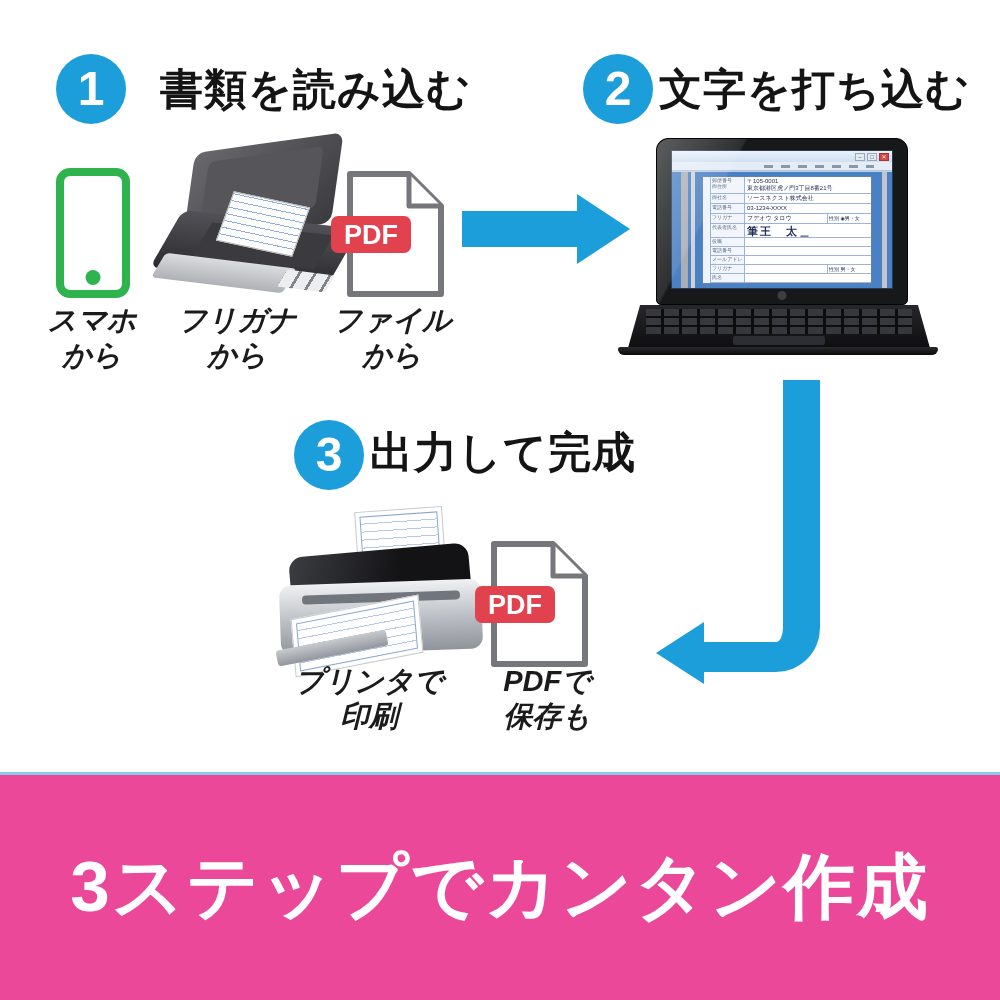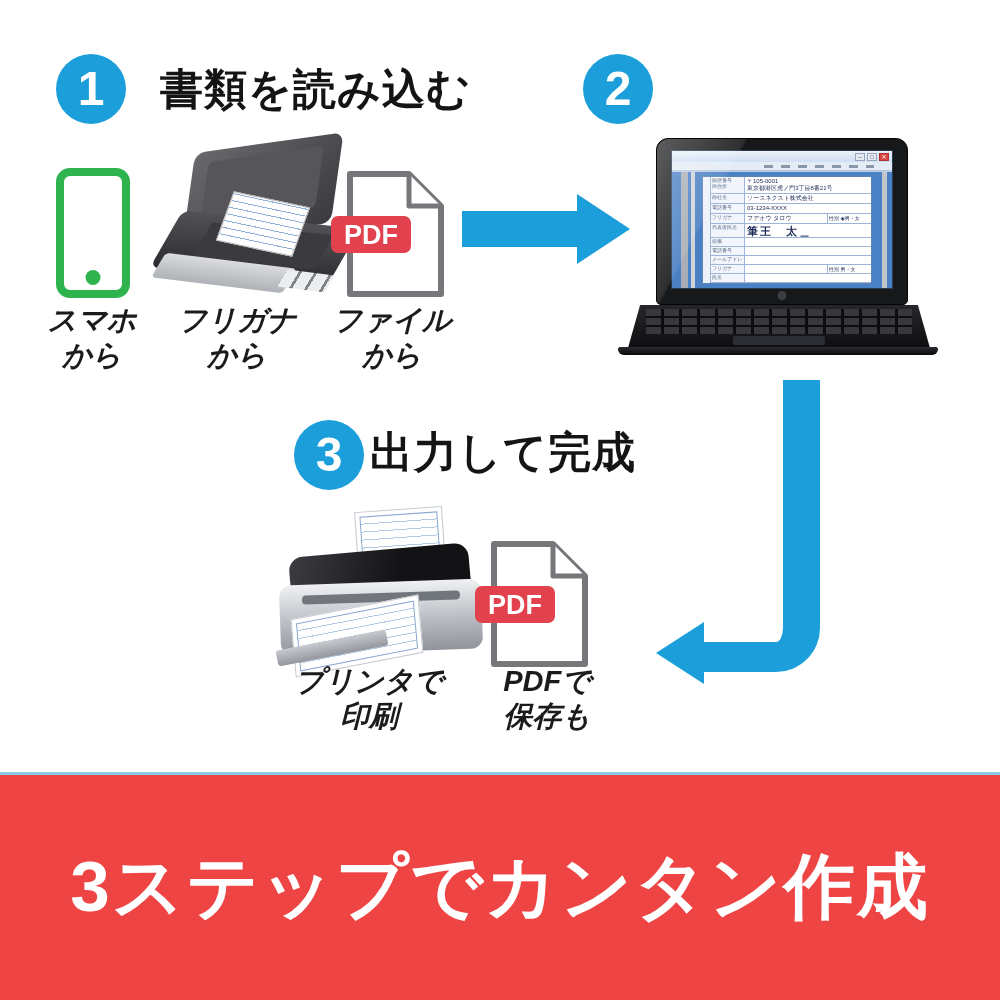--- a/index.html
+++ b/index.html
@@ -156,34 +156,35 @@
   .mini-form { position:absolute; inset:4px; border:1px solid #89a6cf; background-image:repeating-linear-gradient(0deg,transparent 0 7px,#b6c9e4 7px 8px); }
   .pr-top { position:absolute; left:14px; top:56px; width:180px; height:52px; background:linear-gradient(105deg,#3c3d42,#131316 60%); border-radius:14px; transform:rotate(-5deg); }
   .pr-body { position:absolute; left:4px; top:88px; width:202px; height:70px; background:linear-gradient(#f0f1f3,#b9bdc3 55%,#8f939a); border-radius:12px; transform:rotate(-2deg); }
   .pr-slot { position:absolute; left:26px; top:99px; width:158px; height:9px; background:#71757c; border-radius:4px; transform:rotate(-2deg); }
   .pr-out { position:absolute; left:16px; top:113px; width:130px; height:58px; background:#fff; border:1px solid #c9ccd0; transform:rotate(-11deg) skewX(-6deg); }
   .pr-out-tray { position:absolute; left:0; top:146px; width:112px; height:16px; background:linear-gradient(#c7cacf,#93979d); transform:rotate(-11deg); border-radius:3px; }
 
   
   .banner {
     position:absolute; left:0; top:772px; width:1000px; height:228px;
-    background:#ef4444; border-top:3px solid #8accе8; border-top:3px solid #8acce8;
+    background:#ec4899; border-top:3px solid #8accе8; border-top:3px solid #8acce8;
     display:flex; align-items:center; justify-content:center;
   }
   .banner-text { color:#fff; font-size:71px; font-weight:800; letter-spacing:2px; white-space:nowrap; }
 </style>
 </head>
 <body>
 
 <div class="canvas">
 
   <div class="step-badge" style="left:56px; top:54px;">1</div>
   <div class="step-title" style="left:132px; top:68px;margin-left:28px;">書類を読み込む</div>
 
   <div class="step-badge" style="left:583px; top:54px;">2</div>
+  <div class="step-title" style="left:659px; top:68px;">文字を打ち込む</div>
 
   <div class="phone">
     <div class="phone-home"></div>
   </div>
 
   <div class="scanner">
     <div class="scan-lid"></div>
     <div class="scan-lid-inner"></div>
     <div class="scan-base"></div>
     <div class="scan-glass"></div>

